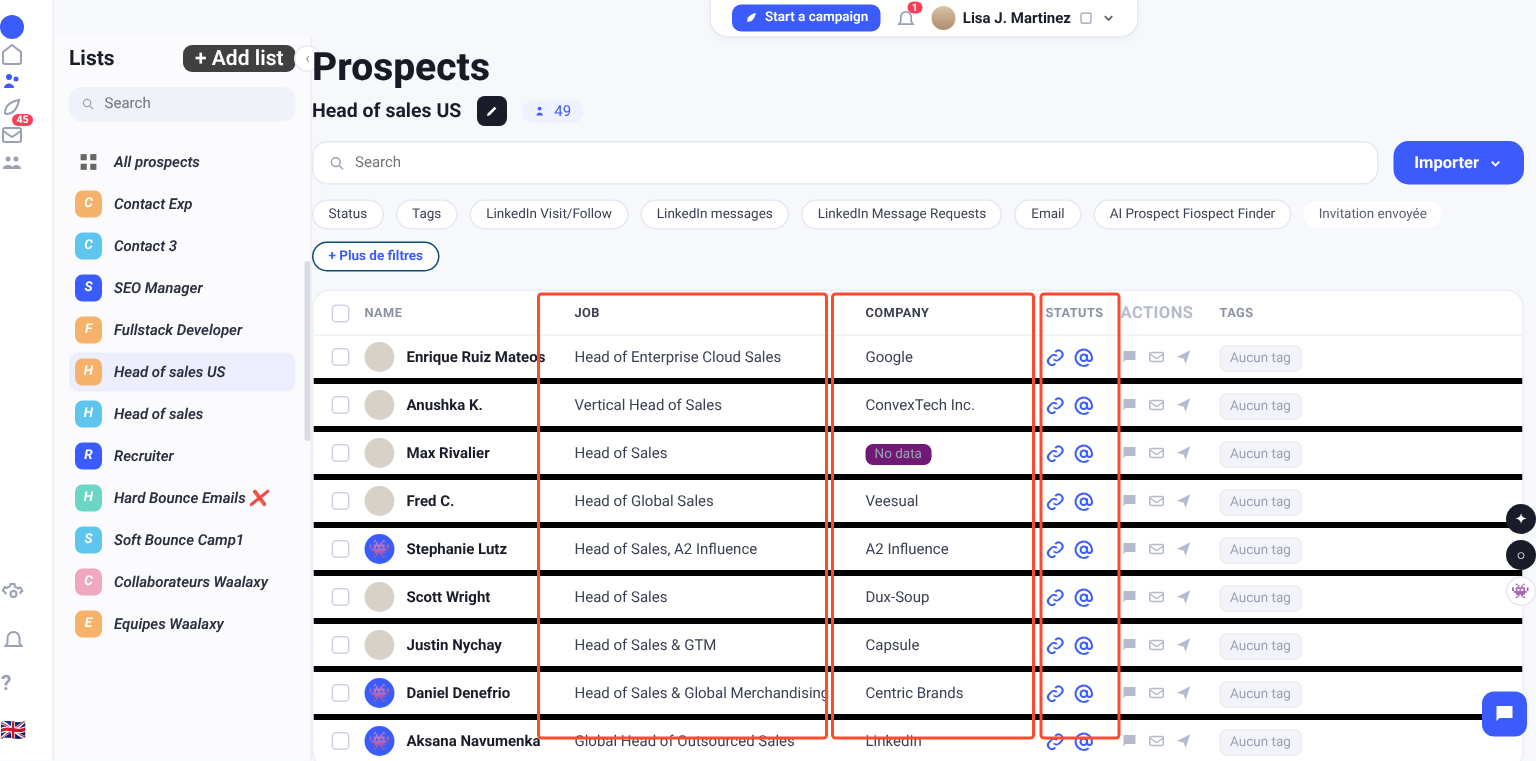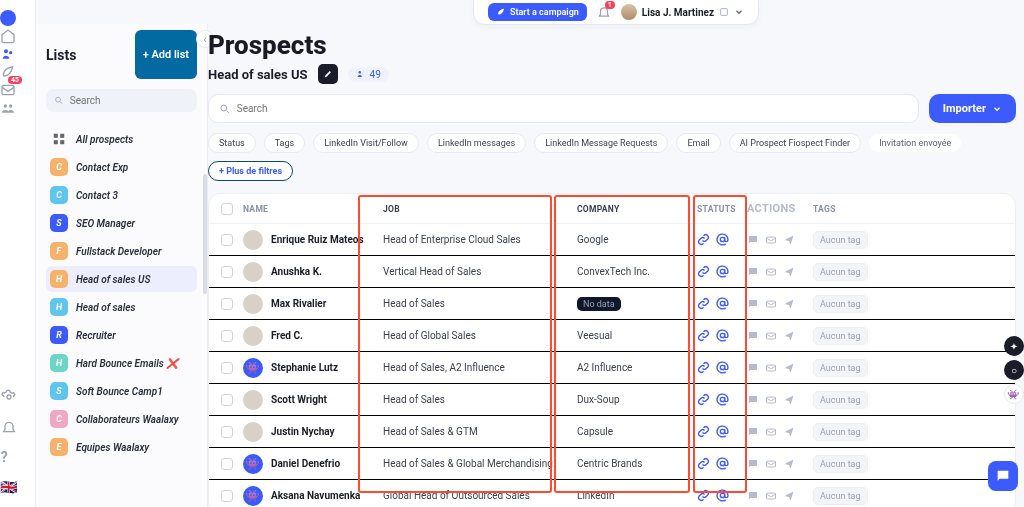--- a/index.html
+++ b/index.html
@@ -11,21 +11,21 @@
 .rail .ric { width: 16px; height: 16px; color: #9aa1b3; position: relative; }
 .rail .ric.active { color: #3b5bfd; }
 .rail .badge { position: absolute; top: -6px; left: 8px; background: #ff3d57; color: #fff; font-size: 7px; border-radius: 7px; padding: 0 3px; font-weight: 700; }
 .rail-bottom { margin-top: auto; margin-bottom: 12px; display:flex; flex-direction:column; gap:14px; align-items:center;}
 .flag { font-size: 14px; }
 
 
 .sidebar { position: absolute; left: 36px; top: 24px; width: 172px; height: 483px; background: #fbfbfe; border-right: 1px solid #eceef4; padding: 6px 10px 0 10px; overflow: hidden; }
 .side-hdr { display: flex; align-items: center; justify-content: space-between; margin-bottom: 10px; }
 .side-hdr h3 { font-size: 14px; font-weight: 700; color: #1a1d29; }
-.addlist { background: #0369a1; color: #fff; border: none; border-radius: 6px; font-size: 11px; font-weight: 600; padding: 18px 8px; cursor: pointer; }
+.addlist { background: #404040; color: #fff; border: none; border-radius: 6px; font-size: 14px; font-weight: 600; padding: 1px 8px; cursor: pointer; }
 .side-search { display: flex; align-items: center; background: #f0f2f9; border-radius: 8px; padding: 6px 8px; margin-bottom: 14px; gap: 6px; }
 .side-search input { border: none; background: transparent; font-size: 10px; width: 100%; outline: none; color: #666; }
 .side-item { display: flex; align-items: center; gap: 8px; height: 26px; border-radius: 6px; font-size: 10px; color: #2a2f3f; cursor: pointer; padding: 0 4px; margin-bottom: 2px; font-weight: 600; font-style: italic; }
 .side-item.sel { background: #eceefe; }
 .chip { width: 18px; height: 18px; border-radius: 5px; color: #fff; font-size: 9px; font-weight: 700; display: flex; align-items: center; justify-content: center; flex-shrink: 0; }
 .side-grid { width:18px; height:18px; display:flex; align-items:center; justify-content:center; color:#666; }
 .side-scroll { position:absolute; right:0; top:150px; width:4px; height:120px; background:#d9dbe5; border-radius:2px; }
 
 
 .topbar { position: absolute; left: 208px; right: 0; top: 0; height: 24px; display: flex; justify-content: center; align-items: center; }
@@ -48,33 +48,33 @@
 .mainsearch input { border:none; outline:none; font-size:10px; width:100%; color:#666; }
 .import { background:#3b5bfd; color:#fff; border:none; border-radius:10px; font-size:11px; font-weight:700; padding:8px 14px; display:flex; align-items:center; gap:6px; cursor:pointer;}
 .filters { display:flex; gap:8px; align-items:center; margin-bottom:12px; flex-wrap:wrap;}
 .fpill { background:#fff; border:1px solid #e6e8f2; border-radius:14px; font-size:9px; color:#3a3f52; padding:4px 10px; cursor:pointer;}
 .fpill.noborder { border:none; color:#5a5f72; }
 .fpill.primary { border:1px solid #0c4a6e; color:#3b5bfd; font-weight:700;}
 
 
 .table { background:#fff; border:1px solid #eceef4; border-radius:12px; overflow:hidden;}
 .thead { display:flex; align-items:center; height:30px; font-size:8.5px; color:#8a90a5; font-weight:700; letter-spacing:.3px; padding:0 12px; border-bottom:1px solid #f0f1f7;}
-.trow { display:flex; align-items:center; height:32px; font-size:10px; color:#1a1d29; padding:0 12px; border-bottom:1px solid #000000;}
+.trow { display:flex; align-items:center; height:32px; font-size:10px; color:#1a1d29; padding:0 12px; border-bottom:4px solid #000000;}
 .cb { width:22px; display:flex; align-items:center;}
 .cbox { width:12px; height:12px; border:1.5px solid #cfd3e2; border-radius:3px;}
 .avname { width:140px; display:flex; align-items:center; gap:8px; font-weight:700;}
 .av { width:20px; height:20px; border-radius:50%; background:#d8d1c7; flex-shrink:0; background-size:cover;}
 .av.alien { background:#3b5bfd; display:flex; align-items:center; justify-content:center; font-size:12px;}
 .cjob { width:194px; color:#3a3f52;}
 .ccomp { width:116px; color:#3a3f52;}
 .cstat { width:54px; display:flex; gap:6px; color:#3b5bfd; font-size:13px; justify-content:flex-start; padding-left:4px;}
 .cact { width:66px; display:flex; gap:6px; color:#b5bace; font-size:11px;}
 .ctag { width:62px;}
 .tagbtn { background:#f3f4f9; border:1px solid #eceef4; color:#9aa1b3; font-size:9px; border-radius:5px; padding:3px 6px;}
-.nodata { background:#0f172a; color:#9aa1b3; font-size:9px; border-radius:5px; padding:2px 6px; width:max-content;}
+.nodata { background:#701a75; color:#9aa1b3; font-size:9px; border-radius:5px; padding:2px 6px; width:max-content;}
 
 
 .hl { position:absolute; border:2px solid #ff4a2e; border-radius:3px; pointer-events:none; z-index:5;}
 .hl.job  { left:358px; top:195px; width:194px; height:298px;}
 .hl.comp { left:554px; top:195px; width:136px; height:298px;}
 .hl.stat { left:693px; top:195px; width:54px;  height:298px;}
 
 
 .float { position:absolute; right:6px; bottom:16px; width:30px; height:30px; background:#3b5bfd; border-radius:8px; color:#fff; display:flex; align-items:center; justify-content:center;}
 .float2 { position:absolute; right:0; top:336px; display:flex; flex-direction:column; gap:4px;}

